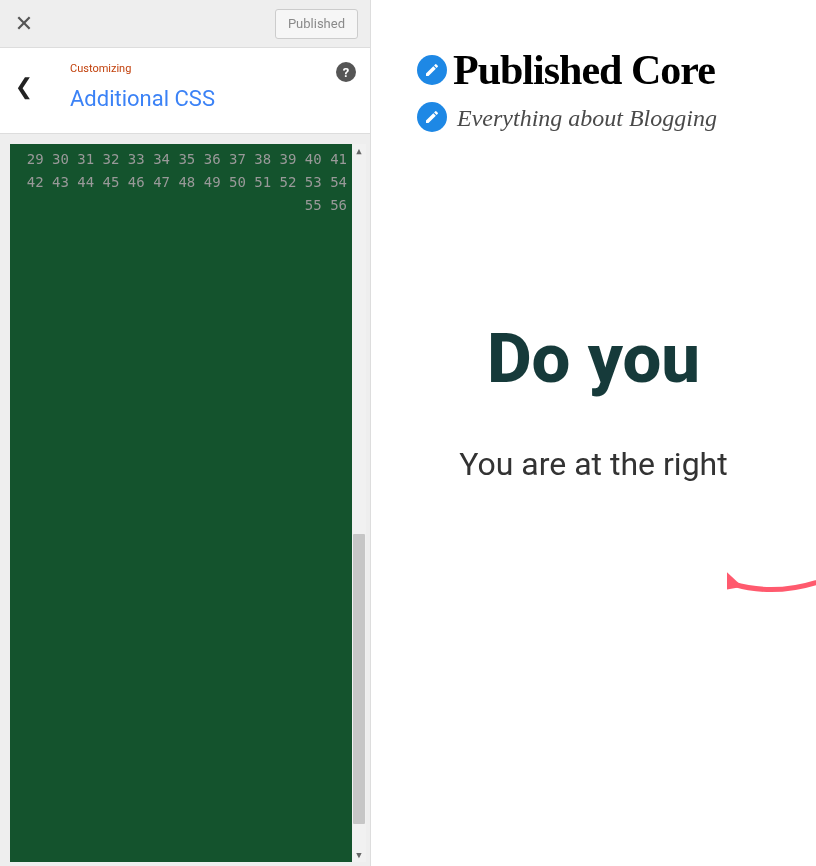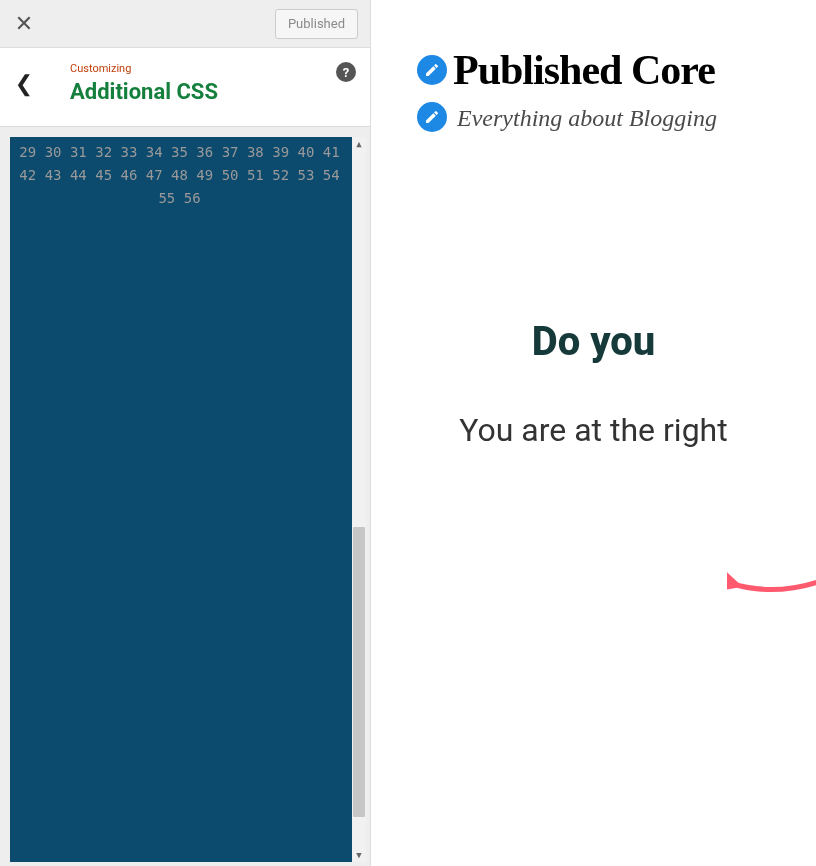--- a/index.html
+++ b/index.html
@@ -51,21 +51,21 @@
     position: relative;
   }
   .back-btn {
     width: 48px;
     display: flex; align-items: center; justify-content: center;
     font-size: 22px; color: #222; cursor: pointer;
     align-self: stretch;
   }
   .panel-titles { flex: 1; padding-left: 22px; }
   .panel-sup { font-size: 11px; color: #c2410c; }
-  .panel-title { font-size: 22px; color: #15803d; font-weight: 700; margin-top: 4px; }
+  .panel-title { font-size: 22px; color: #3b82f6; font-weight: 400; margin-top: 11px; }
   .help-ic {
     position: absolute; right: 14px; top: 14px;
     width: 20px; height: 20px; border-radius: 50%;
     background: #555; color: #fff;
     font-size: 13px; font-weight: 700;
     display: flex; align-items: center; justify-content: center;
   }
 
   
   .editor-wrap {
@@ -77,23 +77,23 @@
   .editor {
     background: #fff;
     height: 100%;
     display: flex;
     font-family: "Consolas", "Menlo", monospace;
     font-size: 14px;
     line-height: 23px;
     position: relative;
   }
   .gutter {
-    background: #0c4a6e;
+    background: #14532d;
     color: #999;
-    text-align: center;
+    text-align: right;
     padding: 4px 6px 4px 2px;
     user-select: none;
     border-right: 1px solid #eee;
     min-width: 30px;
   }
   .code {
     flex: 1;
     padding: 4px 4px 4px 8px;
     white-space: pre;
     color: #222;
@@ -140,21 +140,21 @@
   .tag-row { display:flex; align-items:flex-end; gap:10px; margin-top:8px;font-style:italic; }
   .site-tag { font-size: 24px; color:#4a4a4a; }
 
   .hero {
     background:#fff;
     padding: 150px 0 0 0;
     text-align:center;
   }
   .hero h1 {
     font-family: -apple-system, BlinkMacSystemFont, "Segoe UI", Roboto, sans-serif;
-    font-size: 40px; font-weight: 800; color:#163a3a;
+    font-size: 69px; font-weight: 800; color:#163a3a;
   }
   .hero p {
     font-family: -apple-system, BlinkMacSystemFont, "Segoe UI", Roboto, sans-serif;
     font-size: 32px; color:#333; margin-top:46px;
   }
   .arrow {
     position:absolute;
     left: 356px; top: 560px;
     width: 124px; height: 50px;
     pointer-events: none;

